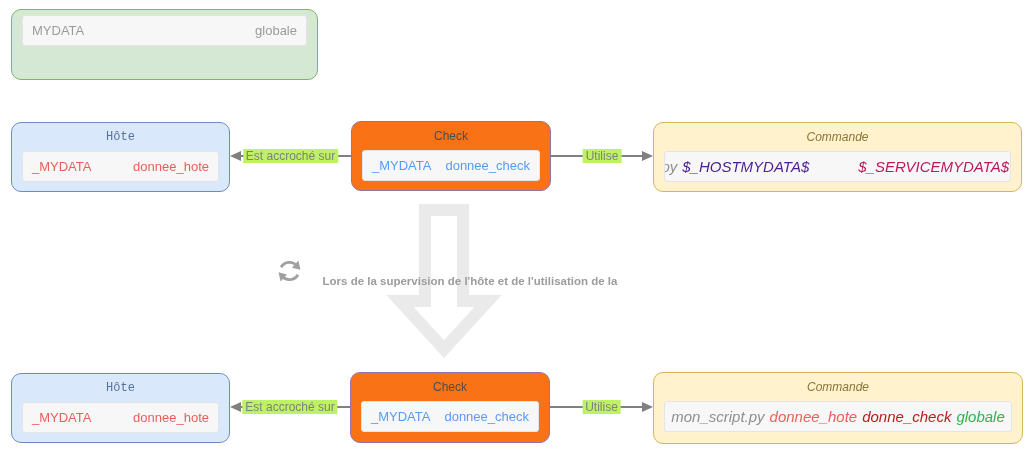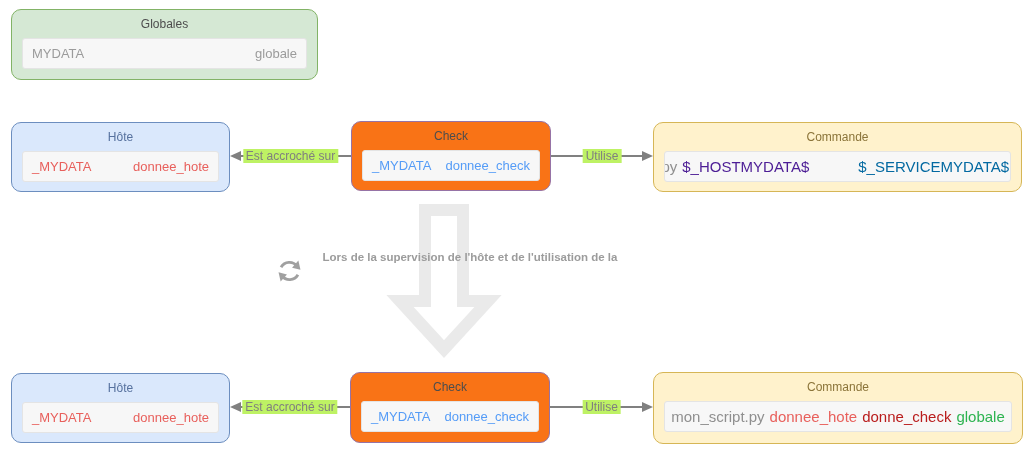--- a/index.html
+++ b/index.html
@@ -7,26 +7,26 @@
     position:relative;width:1031px;height:454px;background:#ffffff;
     font-family:"Liberation Sans", sans-serif;overflow:hidden;
   }
   .box{
     position:absolute;box-sizing:border-box;border-radius:10px;
     border:1.5px solid;padding:5px 10px 9px 10px;
   }
   .box.green {background:#d5e8d4;border-color:#82b366;}
   .box.blue  {background:#dae8fc;border-color:#6c8ebf;}
   .box.purple{background:#f97316;border-color:#9673a6;}
-  .box.yellow{background:#fff2cc;border-color:#d6b656;}
+  .box.yellow{background:#fff2cc;border-color:#d6b656;font-style:italic;}
   .box-title{
     text-align:center;font-size:12px;line-height:18px;height:18px;
     margin-bottom:5px;color:#4d4d4d;
   }
-  .blue .box-title{color:#56719e;}
+  .blue .box-title{color:#56719e;font-family:Liberation Mono, monospace;}
   .yellow .box-title{color:#8b7439;}
   .box-row{
     box-sizing:border-box;height:31px;background:#f7f7f7;
     border:1px solid #e4e4e4;border-radius:3px;
     display:flex;align-items:center;justify-content:space-between;
     padding:0 9px;font-size:13px;color:#9b9b9b;
   }
   .box-row.red-text  span{color:#e8605c;}
   .box-row.blue-text span{color:#559cf7;}
   .box-row.cmd{justify-content:center;gap:5px;font-size:15px;white-space:nowrap;overflow:hidden;}
@@ -42,31 +42,30 @@
     width:0;height:0;border-top:5px solid transparent;border-bottom:5px solid transparent;
     border-left:11px solid #808080;
   }
   .conn-label{
     position:absolute;left:50%;top:50%;transform:translate(-50%,-50%);
     background:#bef264;padding:0 3px;font-size:12px;color:#7f7f7f;white-space:nowrap;
   }
   #big-arrow{position:absolute;left:394px;top:204px;overflow:visible;}
   #sync-icon{position:absolute;left:276px;top:256px;}
   #transition-text{
-    position:absolute;left:300px;top:250px;width:340px;text-align:center;
+    position:absolute;left:300px;top:274px;width:340px;text-align:center;
     font-size:11.5px;font-weight:bold;color:#9c9c9c;line-height:15.5px;
   }
 </style>
 </head>
 <body>
 
 <div id="canvas">
 
   <div class="box green" style="left:11px;top:9px;width:307px;height:71px">
-    <div class="box-title">Globales</div>
     <div class="box-row">
       <span>MYDATA</span>
       <span>globale</span>
     </div>
   </div>
 
   <div class="box blue" style="left:11px;top:122px;width:219px;height:70px">
     <div class="box-title">Hôte</div>
     <div class="box-row red-text">
       <span>_MYDATA</span>
@@ -80,21 +79,21 @@
       <span>_MYDATA</span>
       <span>donnee_check</span>
     </div>
   </div>
 
   <div class="box yellow" style="left:653px;top:122px;width:369px;height:70px">
     <div class="box-title">Commande</div>
     <div class="box-row cmd">
         <span style="color: rgb(143, 143, 143);">mon_script.py</span>
         <span style="color: #4c1d95;">$_HOSTMYDATA$</span>
-        <span style="color: #0369a1; margin-left: 44px;">$_SERVICEMYDATA$</span>
+        <span style="color: #be185d; margin-left: 44px;">$_SERVICEMYDATA$</span>
         <span style="color: rgb(45, 179, 80);">$MYDATA$</span>
       </div>
   </div>
 
   <div class="conn" style="left:230px;top:146px;width:121px">
     <span class="head-left"></span>
     <span class="conn-line" style="left:9px;right:0;"></span>
     <span class="conn-label">Est accroché sur</span>
   </div>
   <div class="conn" style="left:551px;top:146px;width:102px">

